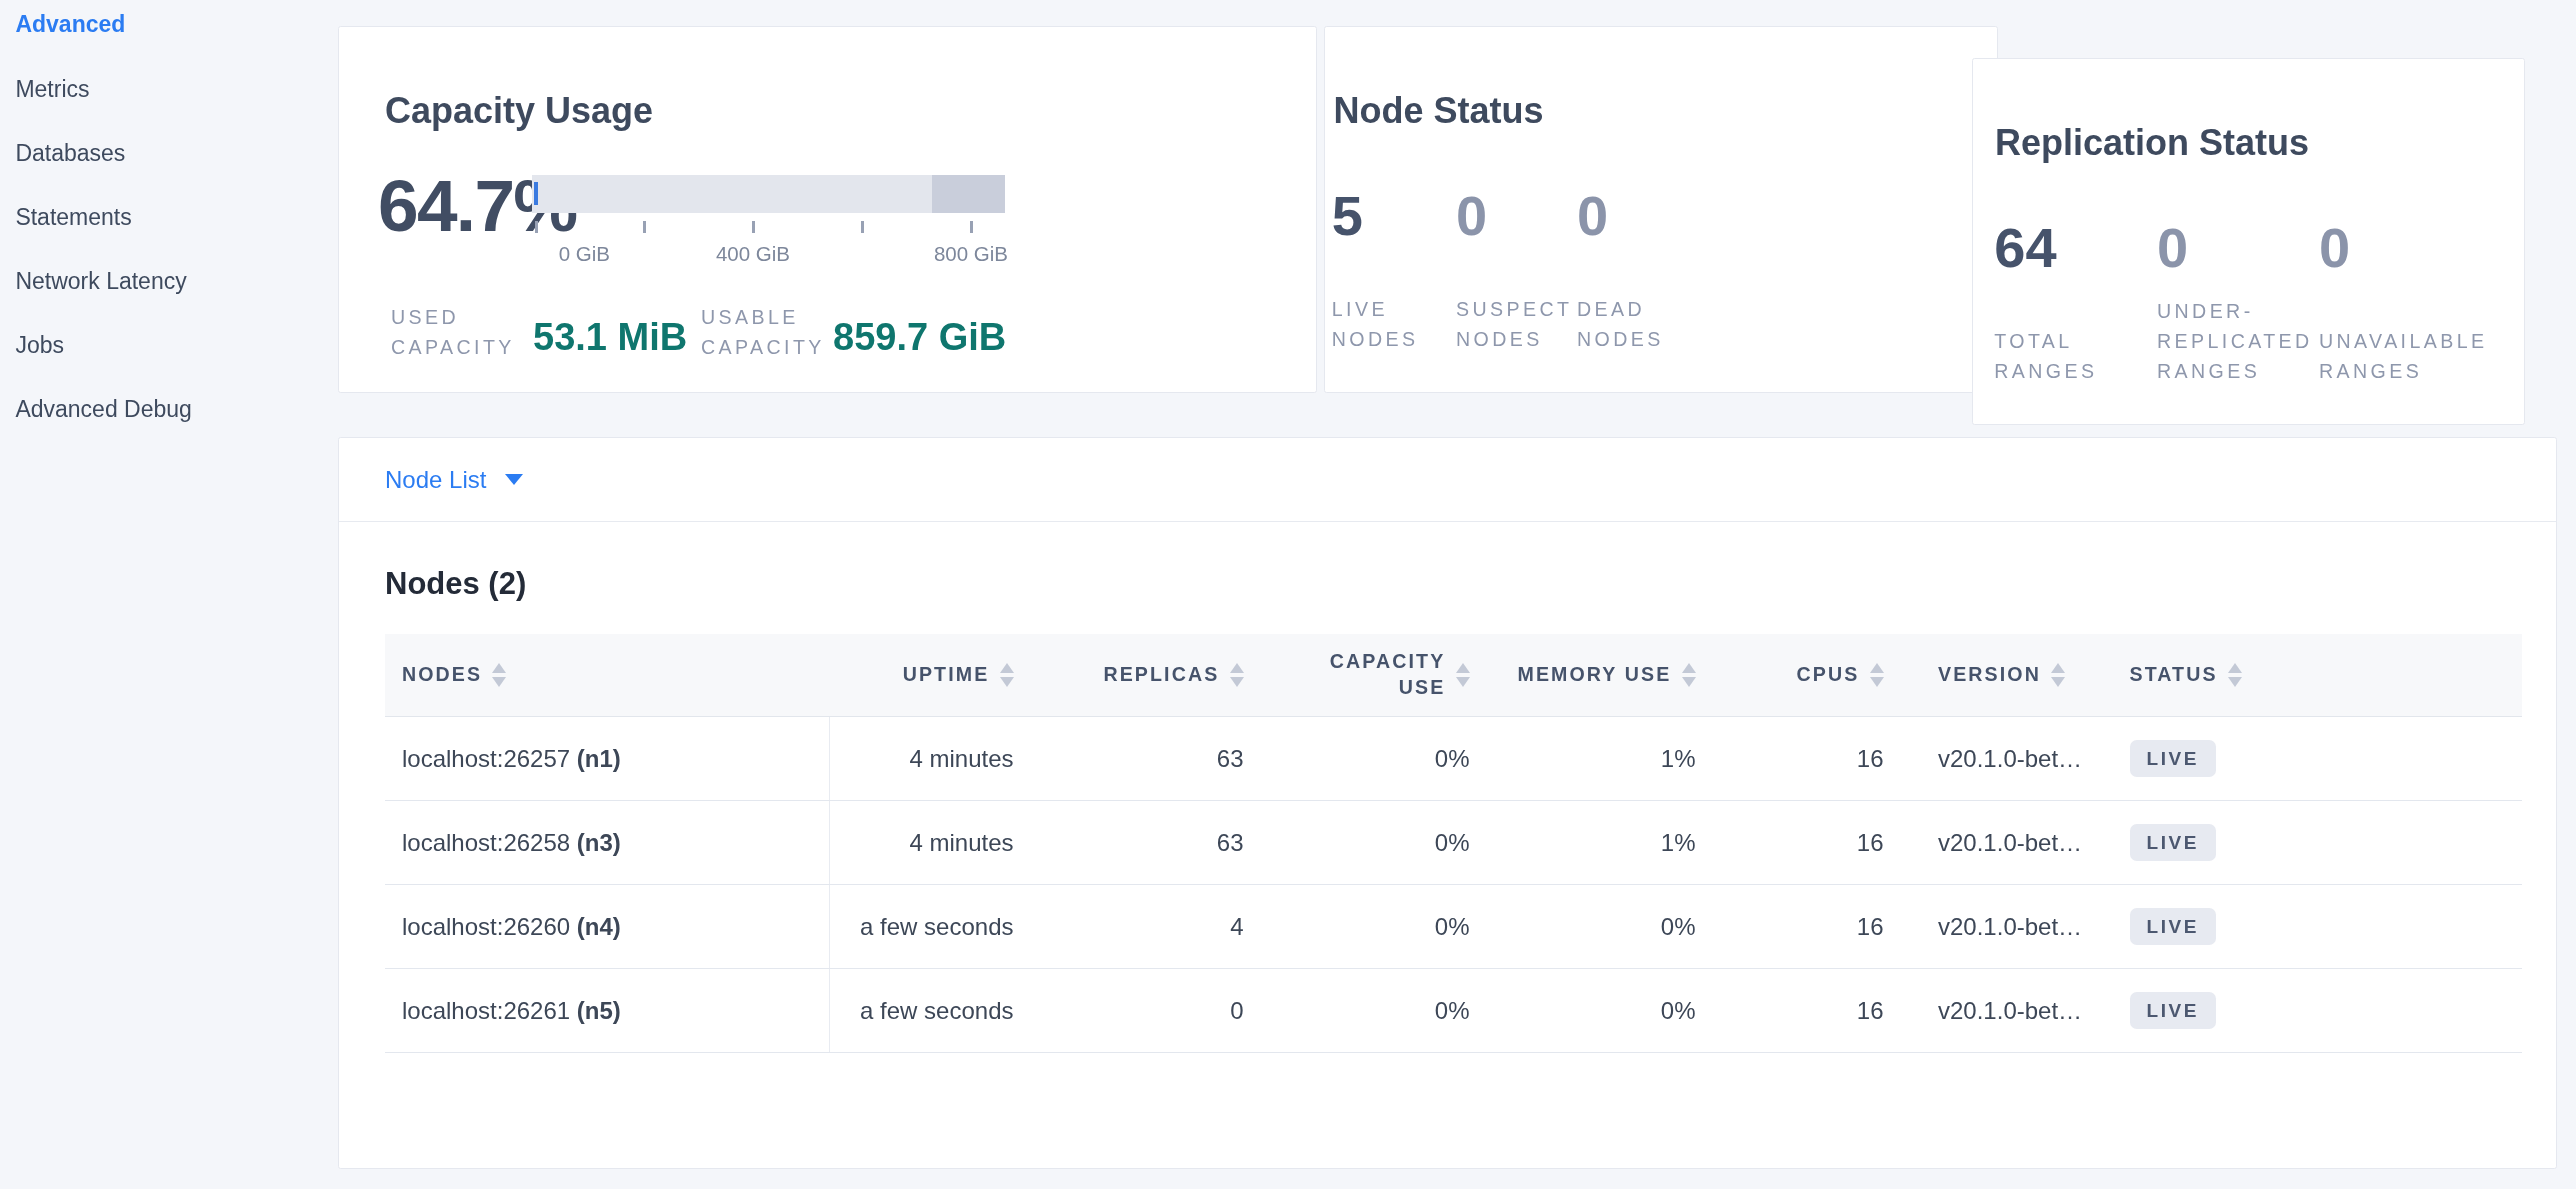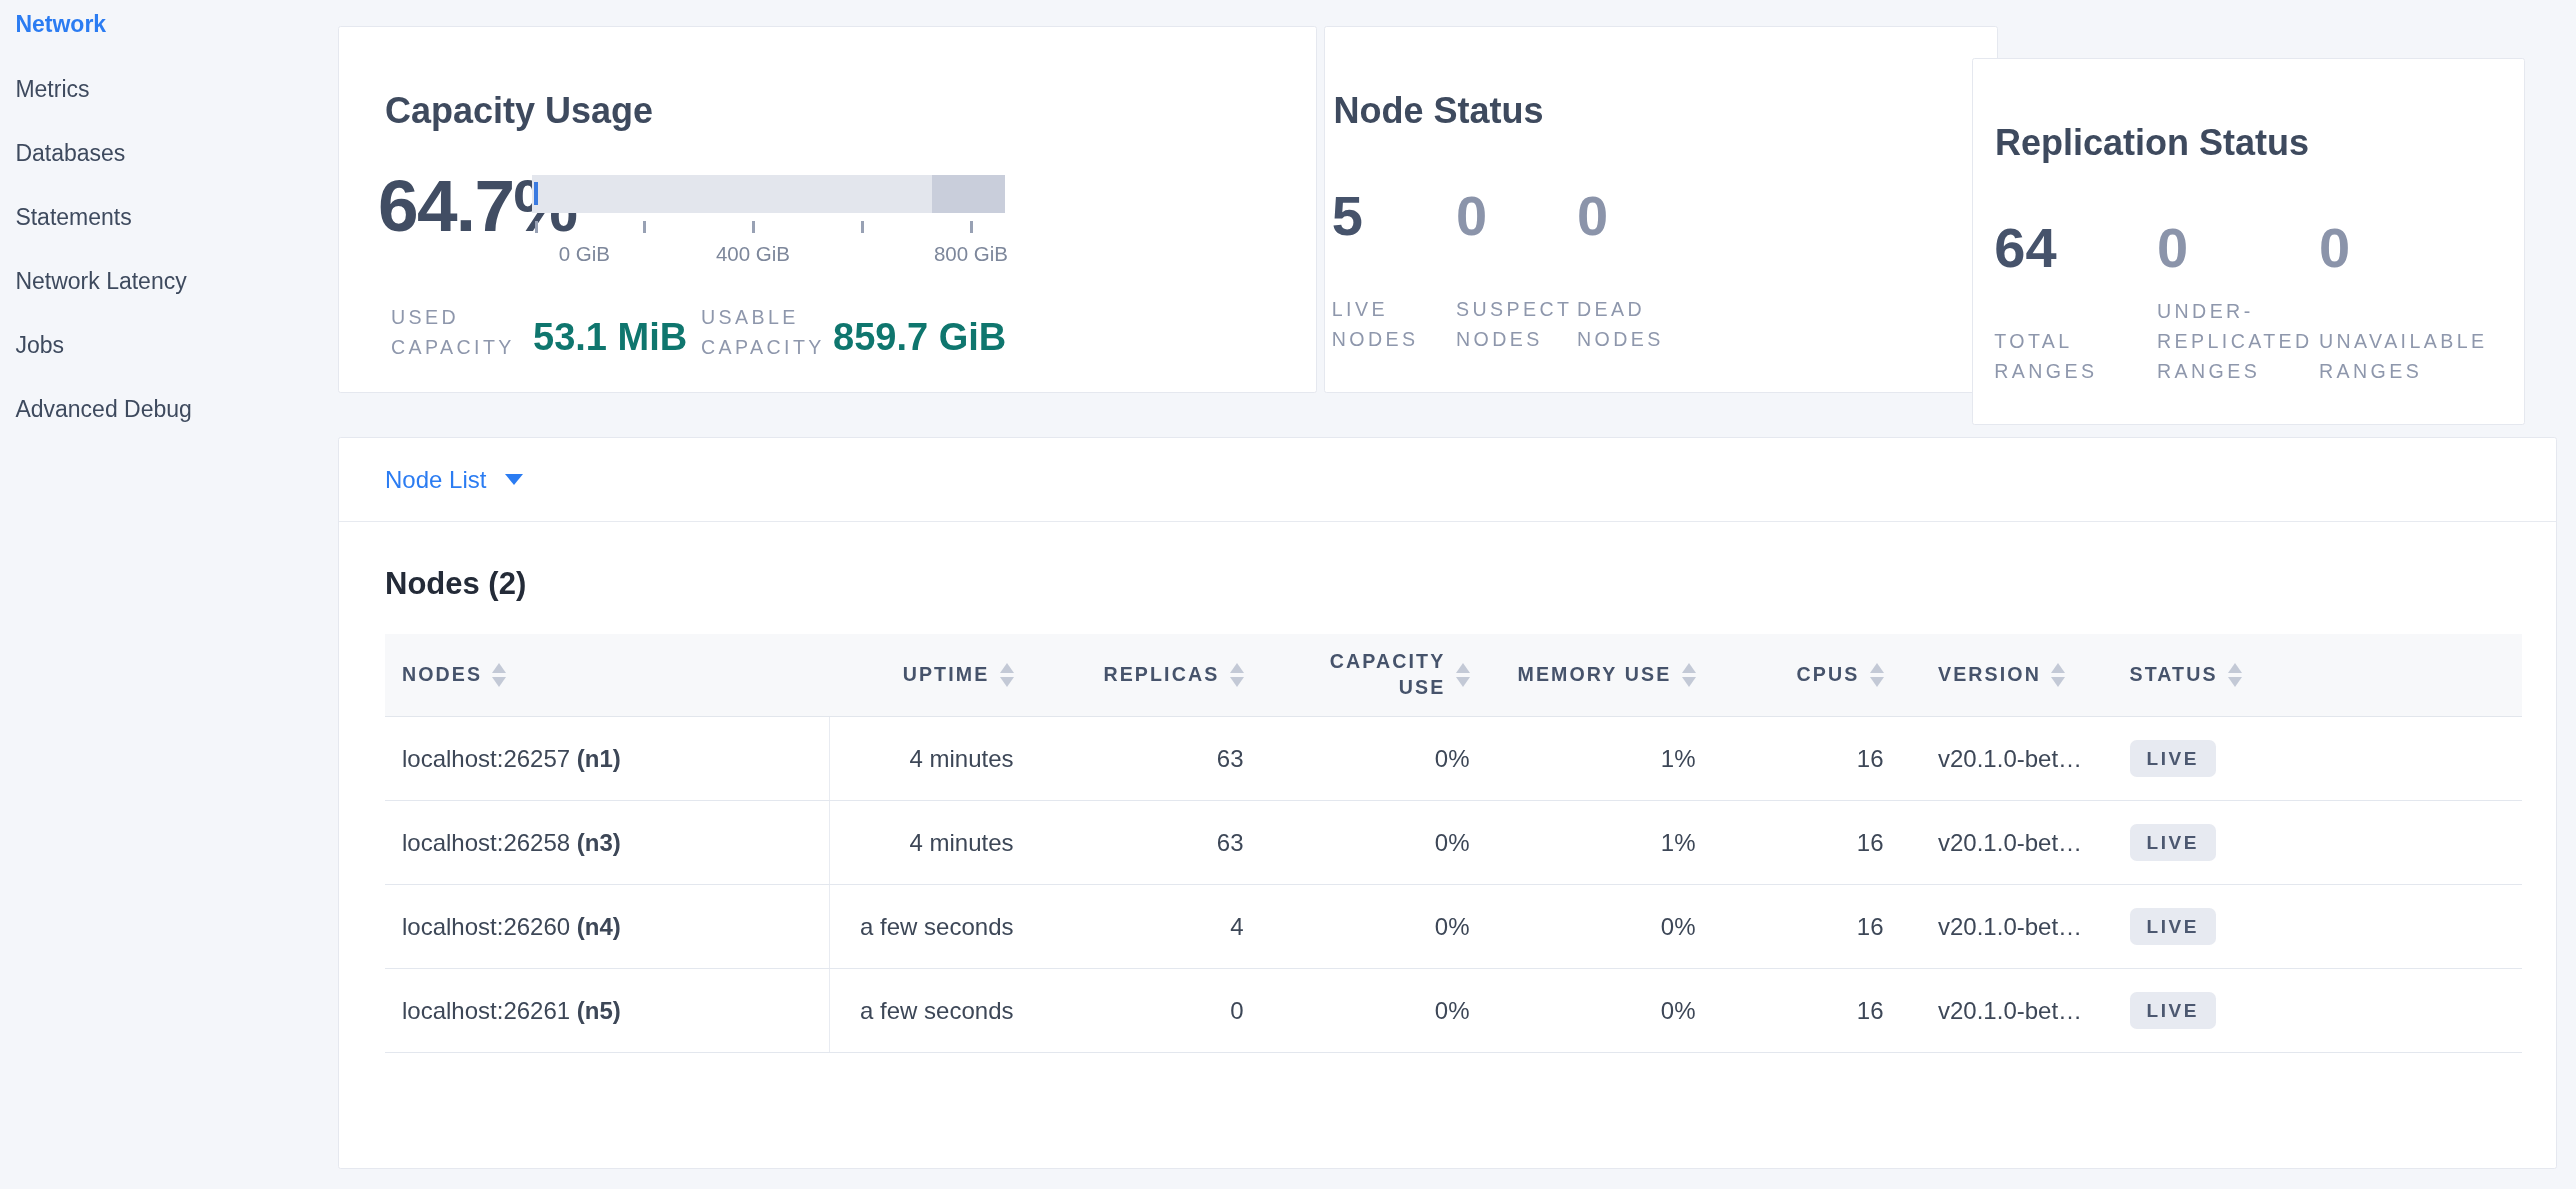--- a/index.html
+++ b/index.html
@@ -66,21 +66,21 @@
   .tbl td.cell-version{padding-left:34px;}
   .tbl td.cell-status{padding-left:20.5px;}
   .node-id{font-weight:700;}
   .badge{display:inline-block;background:#e7eaf1;color:#4c5870;border-radius:6.8px;
     font-size:19px;font-weight:700;letter-spacing:2.6px;padding:9.4px 17px;line-height:19px;}
 </style>
 </head>
 <body>
 
 <nav class="sidebar">
-  <div class="sb-item active">Network</div>
+  <div class="sb-item active">Advanced</div>
   <div class="sb-item">Metrics</div>
   <div class="sb-item">Databases</div>
   <div class="sb-item">Statements</div>
   <div class="sb-item">Network Latency</div>
   <div class="sb-item">Jobs</div>
   <div class="sb-item">Advanced Debug</div>
 </nav>
 
 <section class="card" id="card-capacity">
   <div class="card-title" style="left:46px;">Capacity Usage</div>

